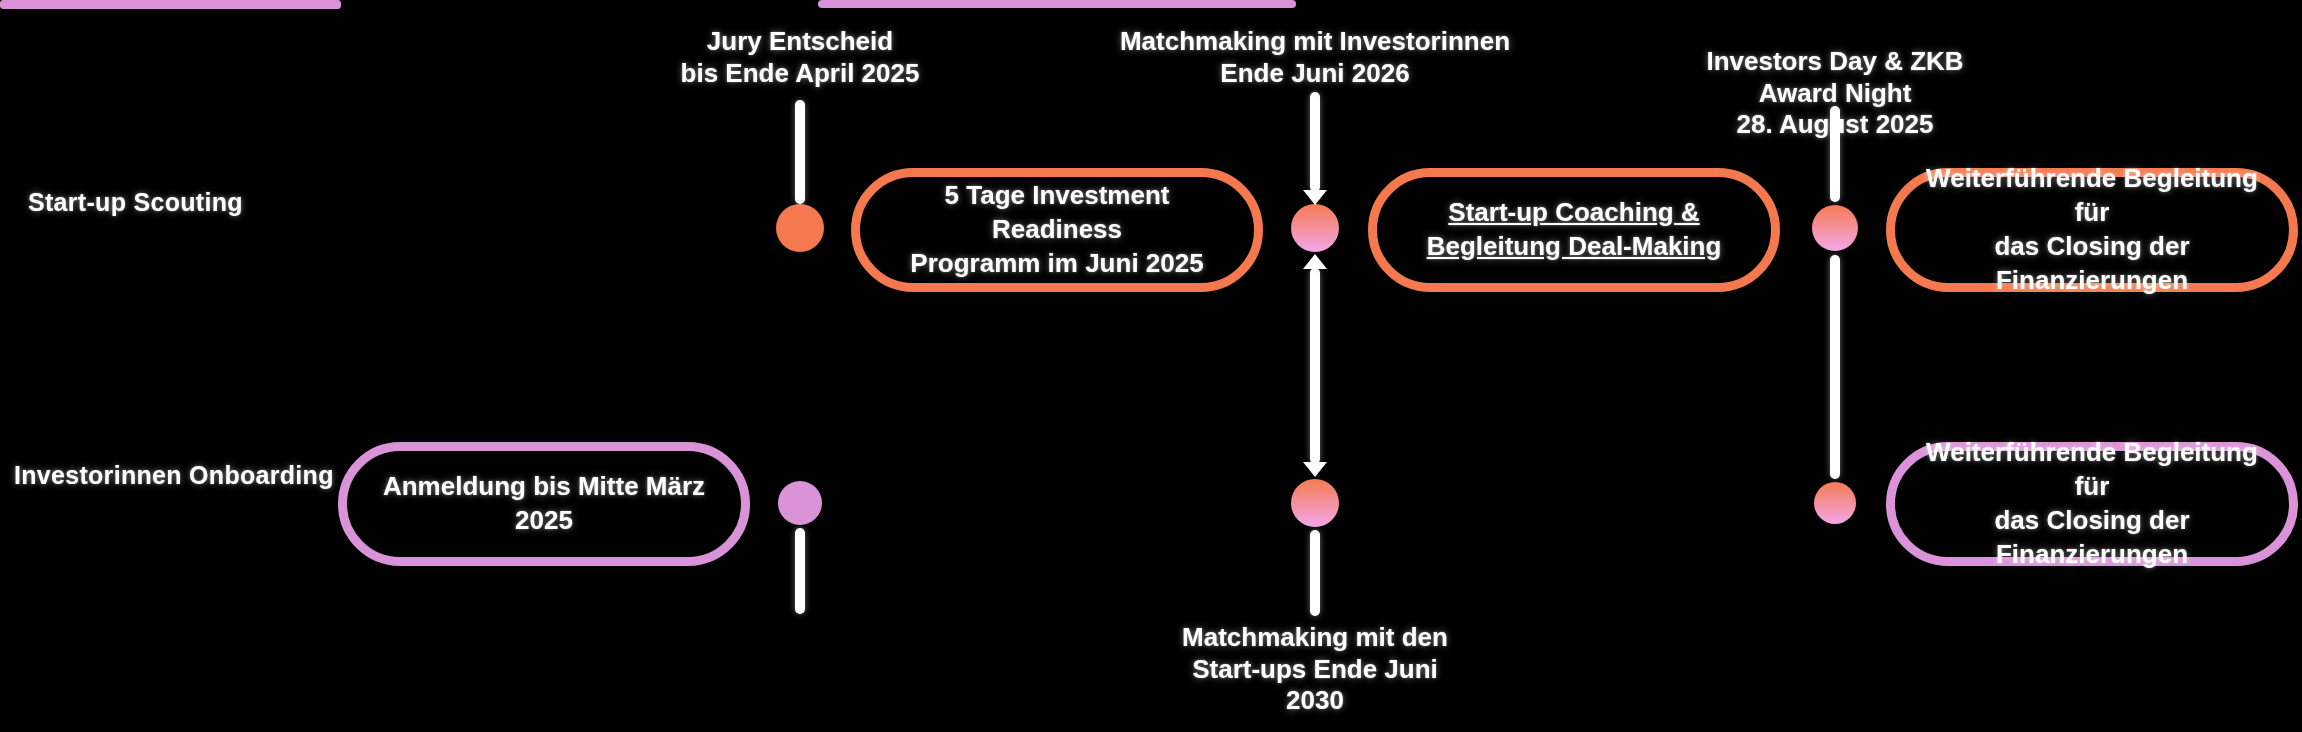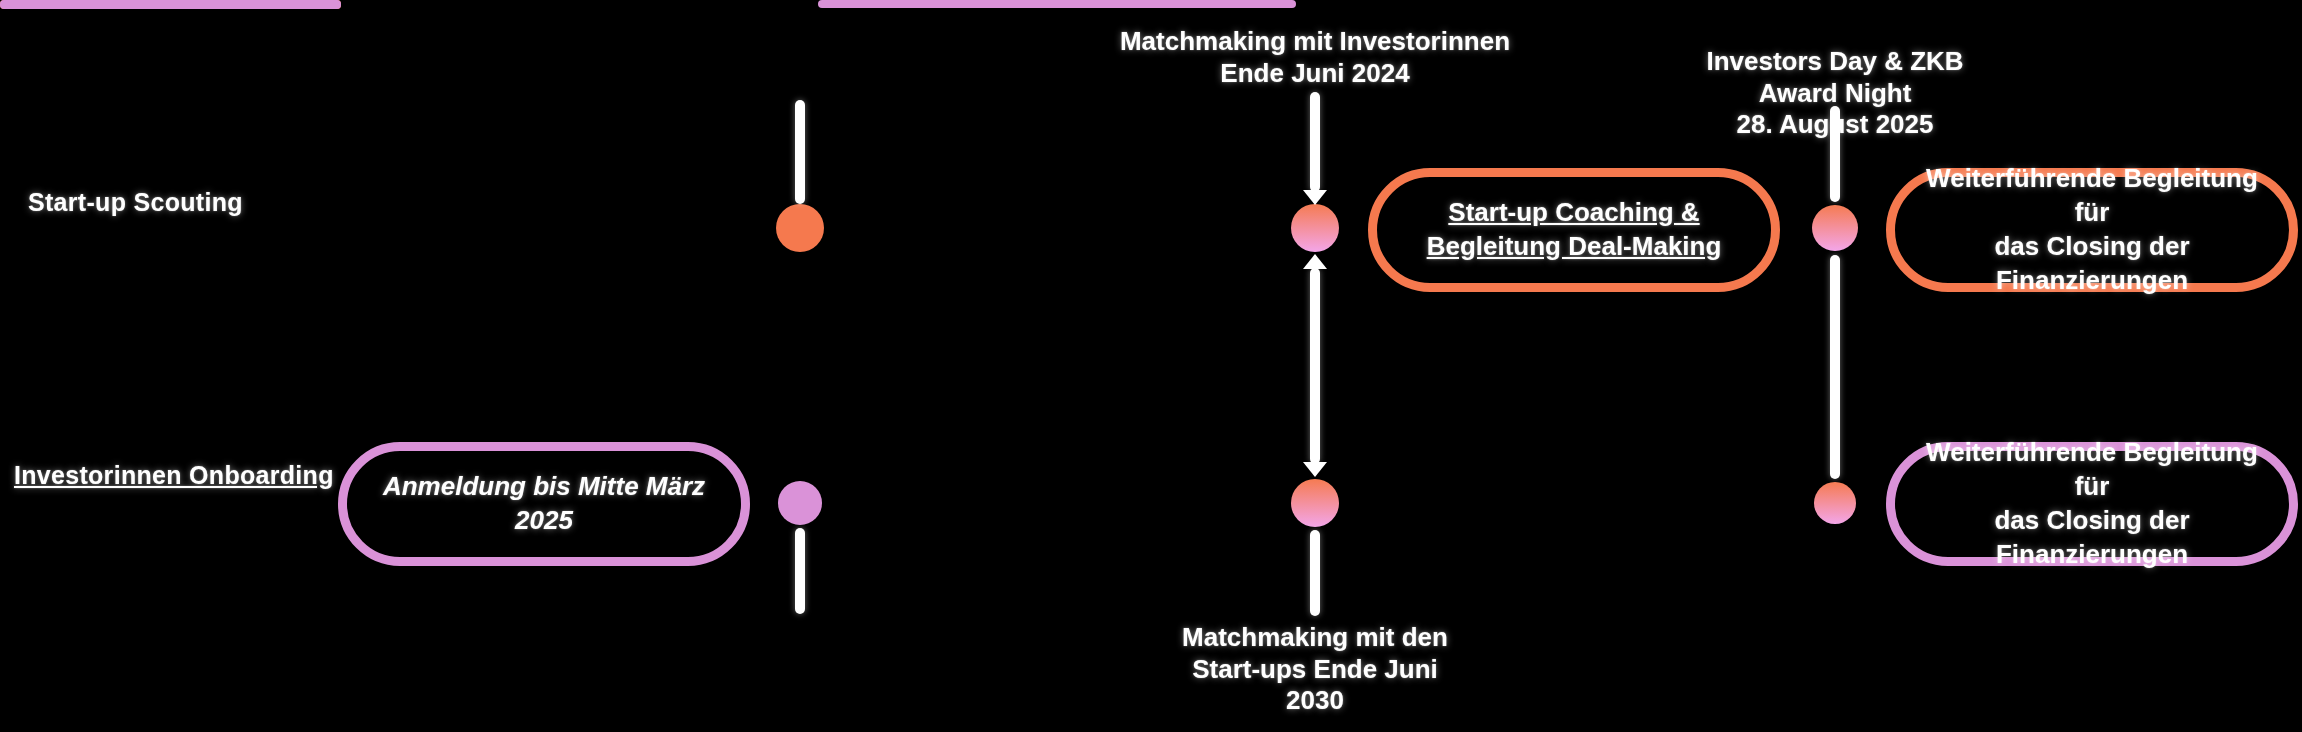--- a/index.html
+++ b/index.html
@@ -48,43 +48,47 @@
   }
 </style>
 </head>
 <body>
 
 <div class="canvas">
 
   <div class="hline orange" style="left:0; top:224; width:341px;"></div>
   <div class="track-label glow" style="left:28px; top:188px;">Start-up Scouting</div>
 
+  <div class="pill orange glow" style="left:851px; top:168px;">5 Tage Investment Readiness
+Programm im Juni 2025</div>
   <div class="pill orange glow" style="left:1368px; top:168px;text-decoration:underline;">Start-up Coaching &amp;
 Begleitung Deal-Making</div>
   <div class="pill orange glow" style="left:1886px; top:168px;">Weiterführende Begleitung für
 das Closing der Finanzierungen</div>
 
   <div class="dot solid-orange" style="left:776px; top:204px; width:48px; height:48px;"></div>
   <div class="dot gradient" style="left:1291px; top:204px; width:48px; height:48px;"></div>
   <div class="dot gradient" style="left:1812px; top:205px; width:46px; height:46px;"></div>
 
   <div class="hline purple" style="left:0; top:499; width:341px;"></div>
-  <div class="track-label glow" style="left:14px; top:461px;text-decoration:underline;">Investorinnen Onboarding</div>
+  <div class="track-label glow" style="left:14px; top:461px;">Investorinnen Onboarding</div>
 
-  <div class="pill purple glow" style="left:338px; top:442px;font-style:italic;">Anmeldung bis Mitte März 2025</div>
+  <div class="pill purple glow" style="left:338px; top:442px;">Anmeldung bis Mitte März 2025</div>
   <div class="hline purple" style="left:818px; top:500; width:478px; height:8px;"></div>
   <div class="pill purple glow" style="left:1886px; top:442px;">Weiterführende Begleitung für
 das Closing der Finanzierungen</div>
 
   <div class="dot solid-purple" style="left:778px; top:481px; width:44px; height:44px;"></div>
   <div class="dot gradient" style="left:1291px; top:479px; width:48px; height:48px;"></div>
   <div class="dot gradient" style="left:1814px; top:482px; width:42px; height:42px;"></div>
 
+  <div class="ann glow" style="left:650px; top:26px; width:300px;">Jury Entscheid
+bis Ende April 2025</div>
   <div class="ann glow" style="left:1115px; top:26px; width:400px;">Matchmaking mit Investorinnen
-Ende Juni 2024</div>
+Ende Juni 2026</div>
   <div class="ann glow" style="left:1705px; top:8px; width:260px;margin-top:38px;">Investors Day &amp; ZKB
 Award Night
 28. August 2025</div>
   <div class="ann glow" style="left:1165px; top:622px; width:300px;">Matchmaking mit den
 Start-ups Ende Juni
 2030</div>
 
   <div class="vline" style="left:795px; top:100px; height:104px;"></div>
 
   <div class="vline" style="left:1310px; top:92px; height:100px;"></div>

